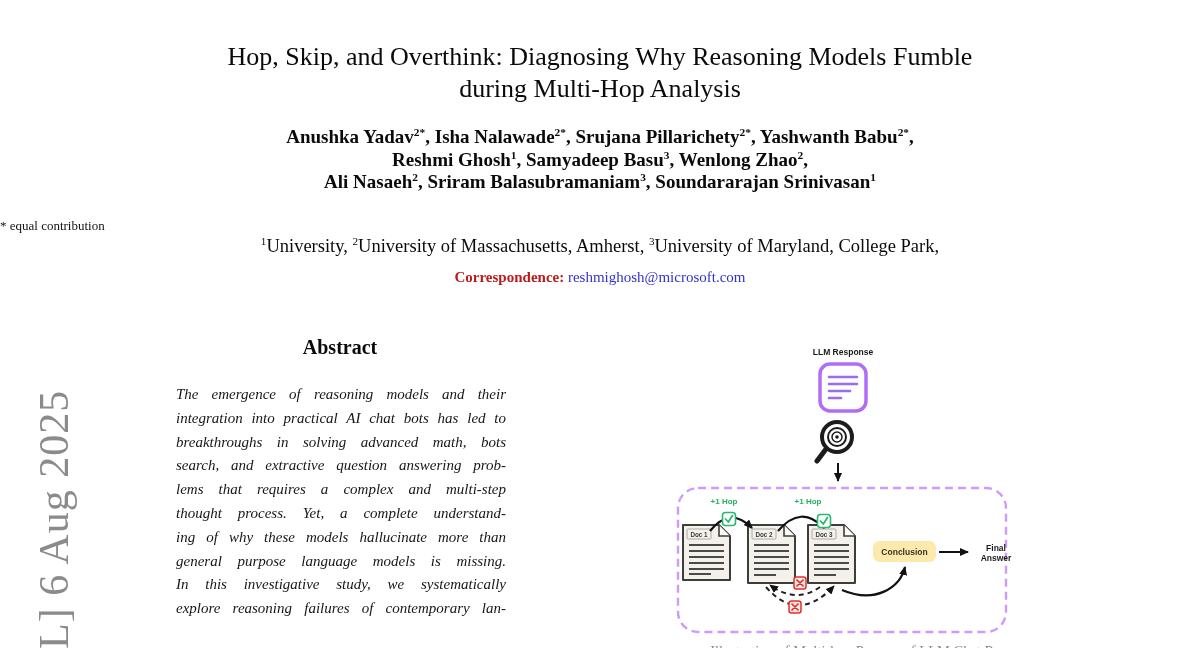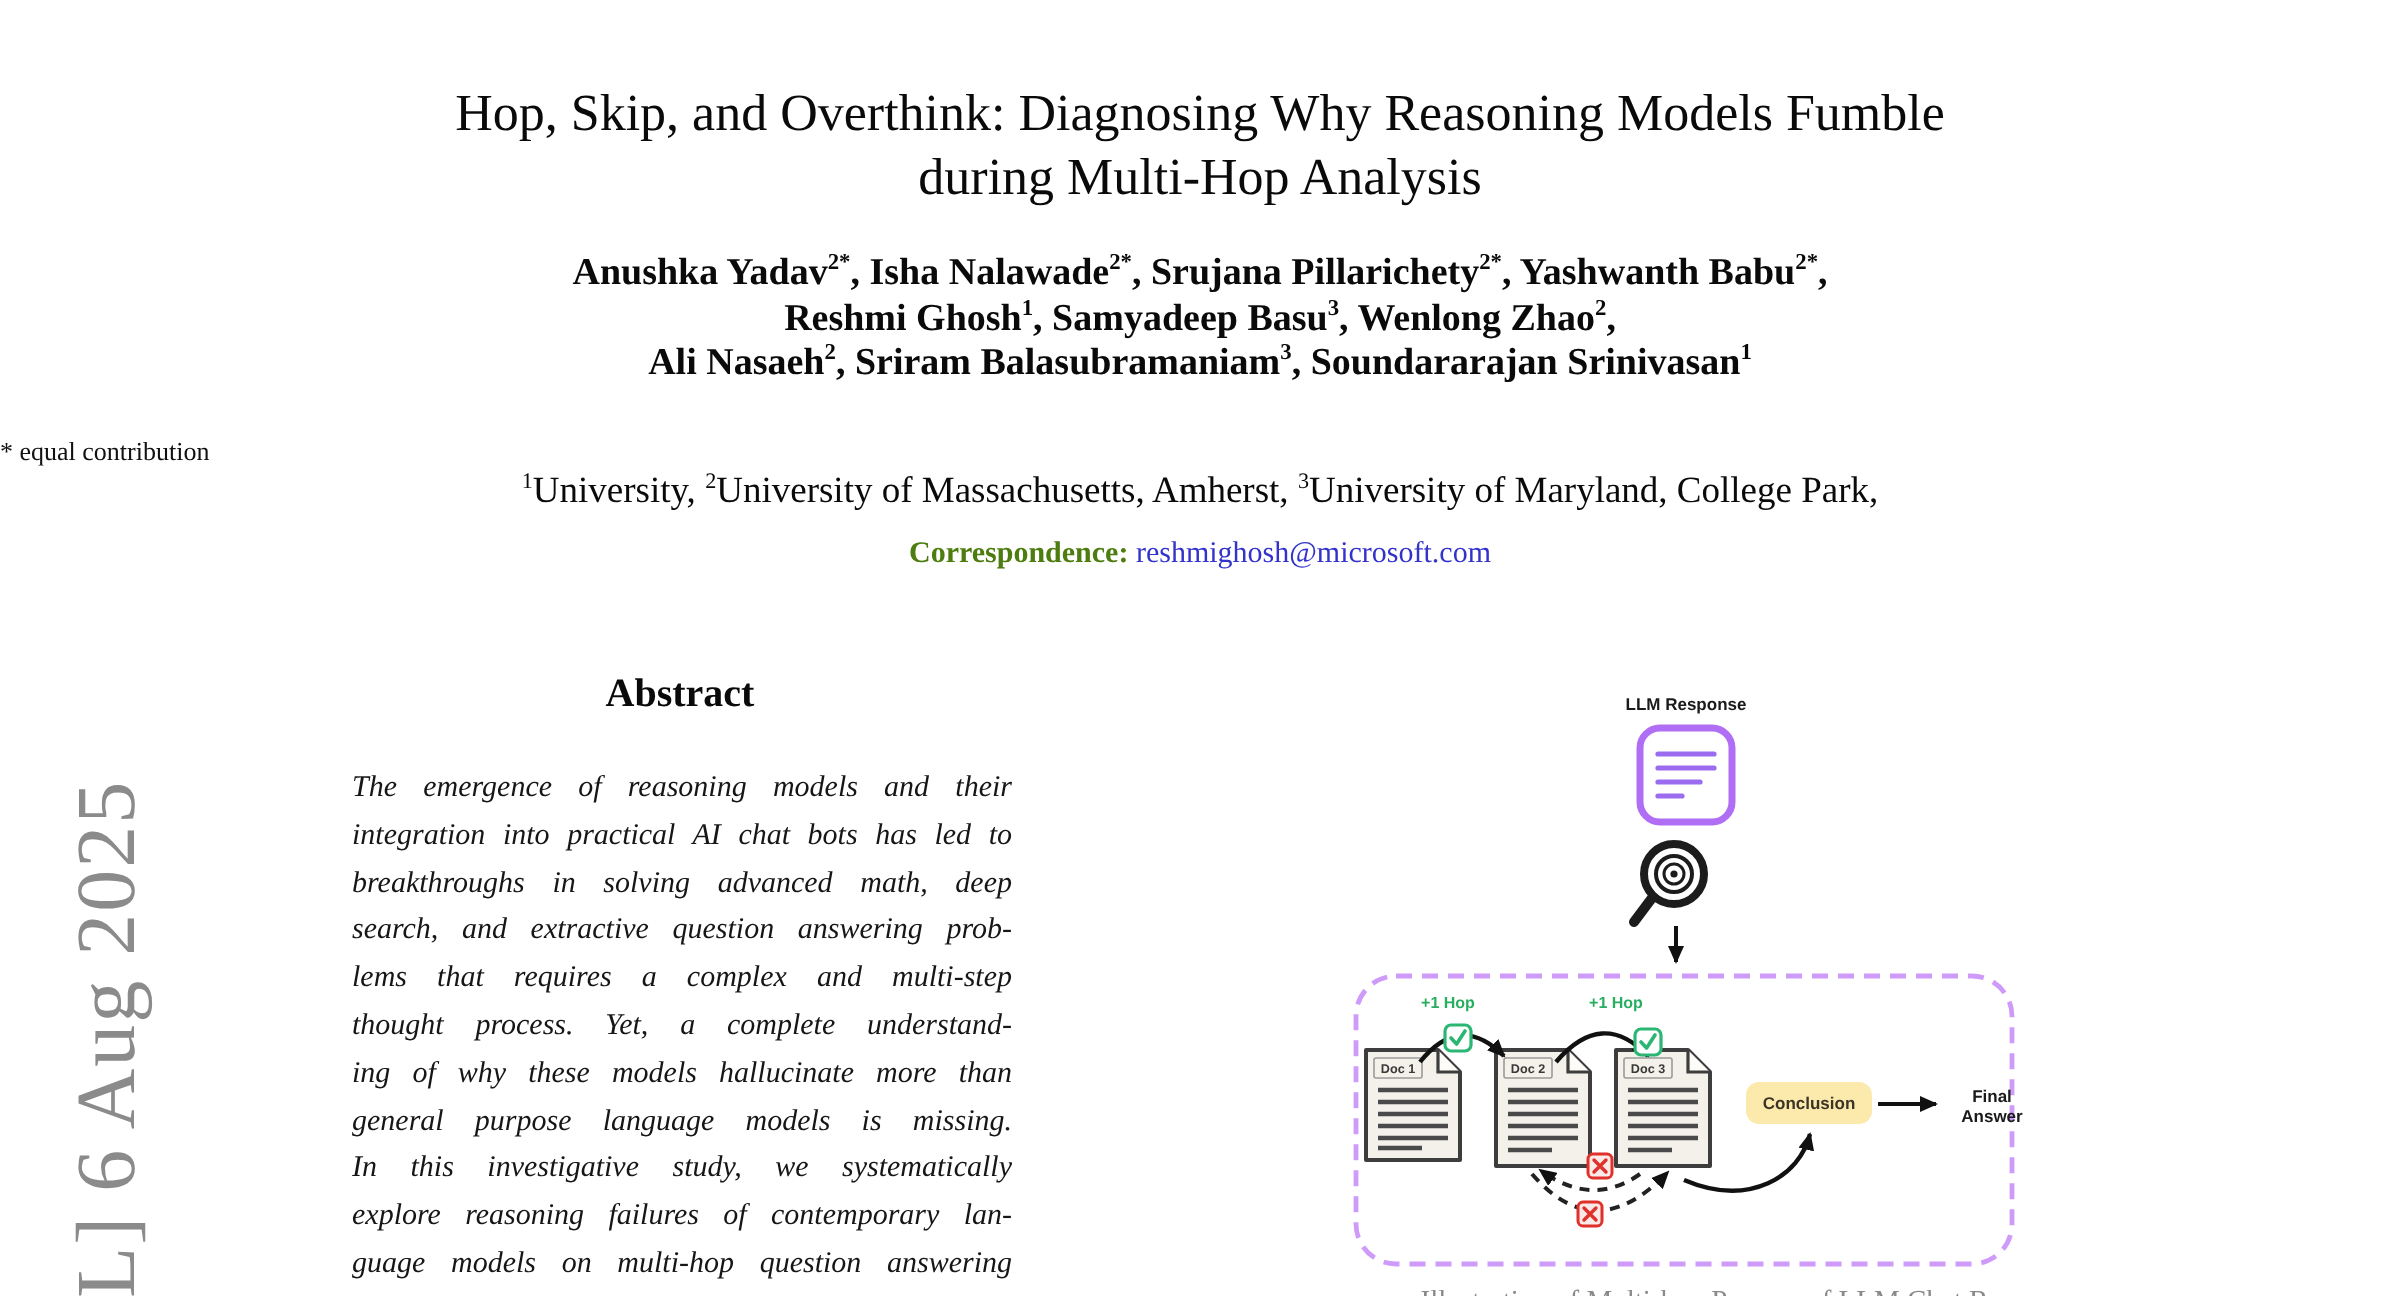--- a/index.html
+++ b/index.html
@@ -10,21 +10,21 @@
            font-weight:normal; font-size:26px; line-height:32px; color:#0a0a0a; }
   .authors { position:absolute; top:126px; left:0; width:1200px; text-align:center;
              font-weight:bold; font-size:19px; line-height:22.5px; color:#0a0a0a; }
   sup { font-size:60%; line-height:0; }
   .equal-contrib { position:absolute; top:218px; left:0; width:1200px; text-align:left;
                    font-size:13px; color:#111; }
   .affiliations { position:absolute; top:236px; left:0; width:1200px; text-align:center;
                   font-size:18.5px; color:#0a0a0a; }
   .correspondence { position:absolute; top:269px; left:0; width:1200px; text-align:center;
                     font-size:15px; }
-  .correspondence .label { font-weight:bold; color:#4d7c0f; }
+  .correspondence .label { font-weight:bold; color:#b91c1c; }
   .correspondence .email { color:#3333cc; text-decoration:none; cursor:pointer; }
 
   .abstract-heading { position:absolute; top:336px; left:176px; width:328px;
                       text-align:center; font-weight:bold; font-size:20px; color:#0a0a0a; }
   .abstract-body { position:absolute; top:383px; left:176px; width:330px;
                    font-size:15px; color:#161616; }
   .abs-line { text-align:justify; text-align-last:justify; line-height:23.8px;
               height:23.8px; overflow:hidden; white-space:nowrap;font-style:italic; }
 
   .arxiv-stamp { position:absolute; left:30px; top:649px; transform-origin:0 0;
@@ -64,29 +64,28 @@
 
 <div class="correspondence">
   <span class="label">Correspondence: </span><a class="email">reshmighosh@microsoft.com</a>
 </div>
 
 <div class="abstract-heading">Abstract</div>
 
 <div class="abstract-body">
     <div class="abs-line">The emergence of reasoning models and their</div>
     <div class="abs-line">integration into practical AI chat bots has led to</div>
-    <div class="abs-line">breakthroughs in solving advanced math, deep</div>
+    <div class="abs-line">breakthroughs in solving advanced math, bots</div>
     <div class="abs-line">search, and extractive question answering prob-</div>
     <div class="abs-line">lems that requires a complex and multi-step</div>
     <div class="abs-line">thought process. Yet, a complete understand-</div>
     <div class="abs-line">ing of why these models hallucinate more than</div>
     <div class="abs-line">general purpose language models is missing.</div>
     <div class="abs-line">In this investigative study, we systematically</div>
     <div class="abs-line">explore reasoning failures of contemporary lan-</div>
-    <div class="abs-line">guage models on multi-hop question answering</div>
   </div>
 
 <div class="arxiv-stamp">L] 6 Aug 2025</div>
 
 <div class="figure-wrap">
 <svg width="400" height="308" viewBox="0 0 400 308">
   <defs>
     <marker id="arr" markerUnits="userSpaceOnUse" markerWidth="10" markerHeight="8" refX="8" refY="4" orient="auto">
       <path d="M0,0 L9,4 L0,8 z" fill="#111"></path>
     </marker>

